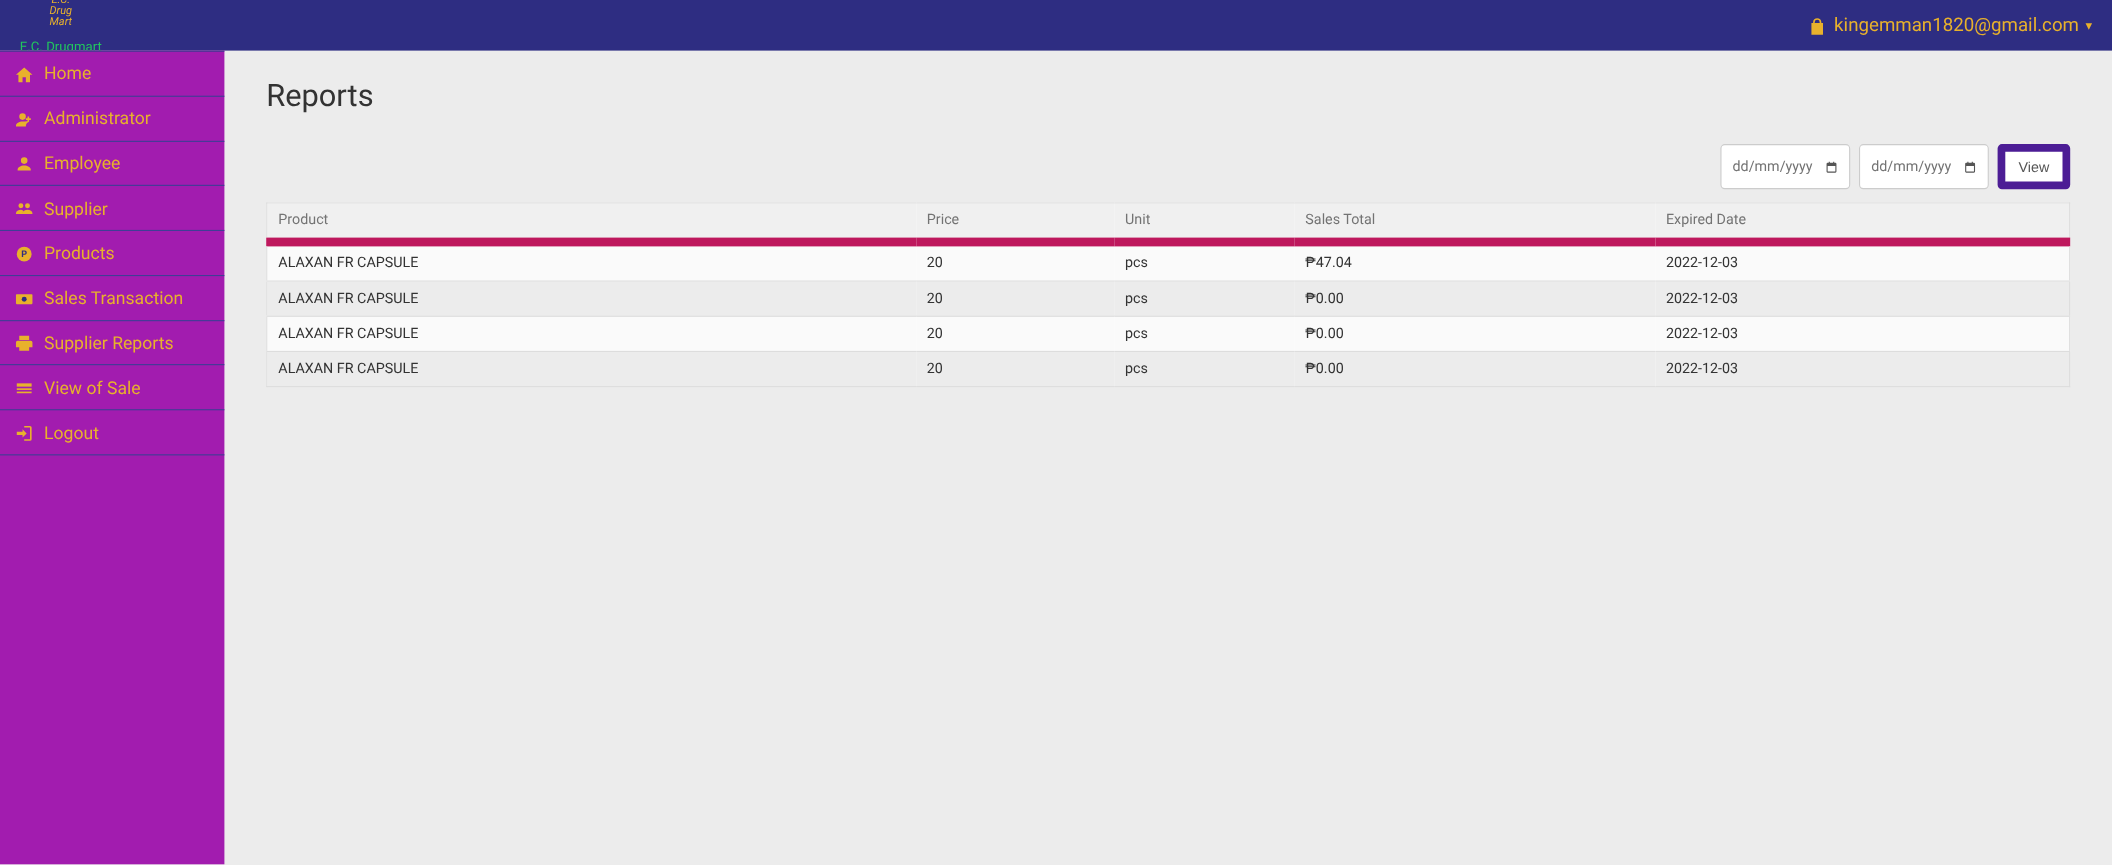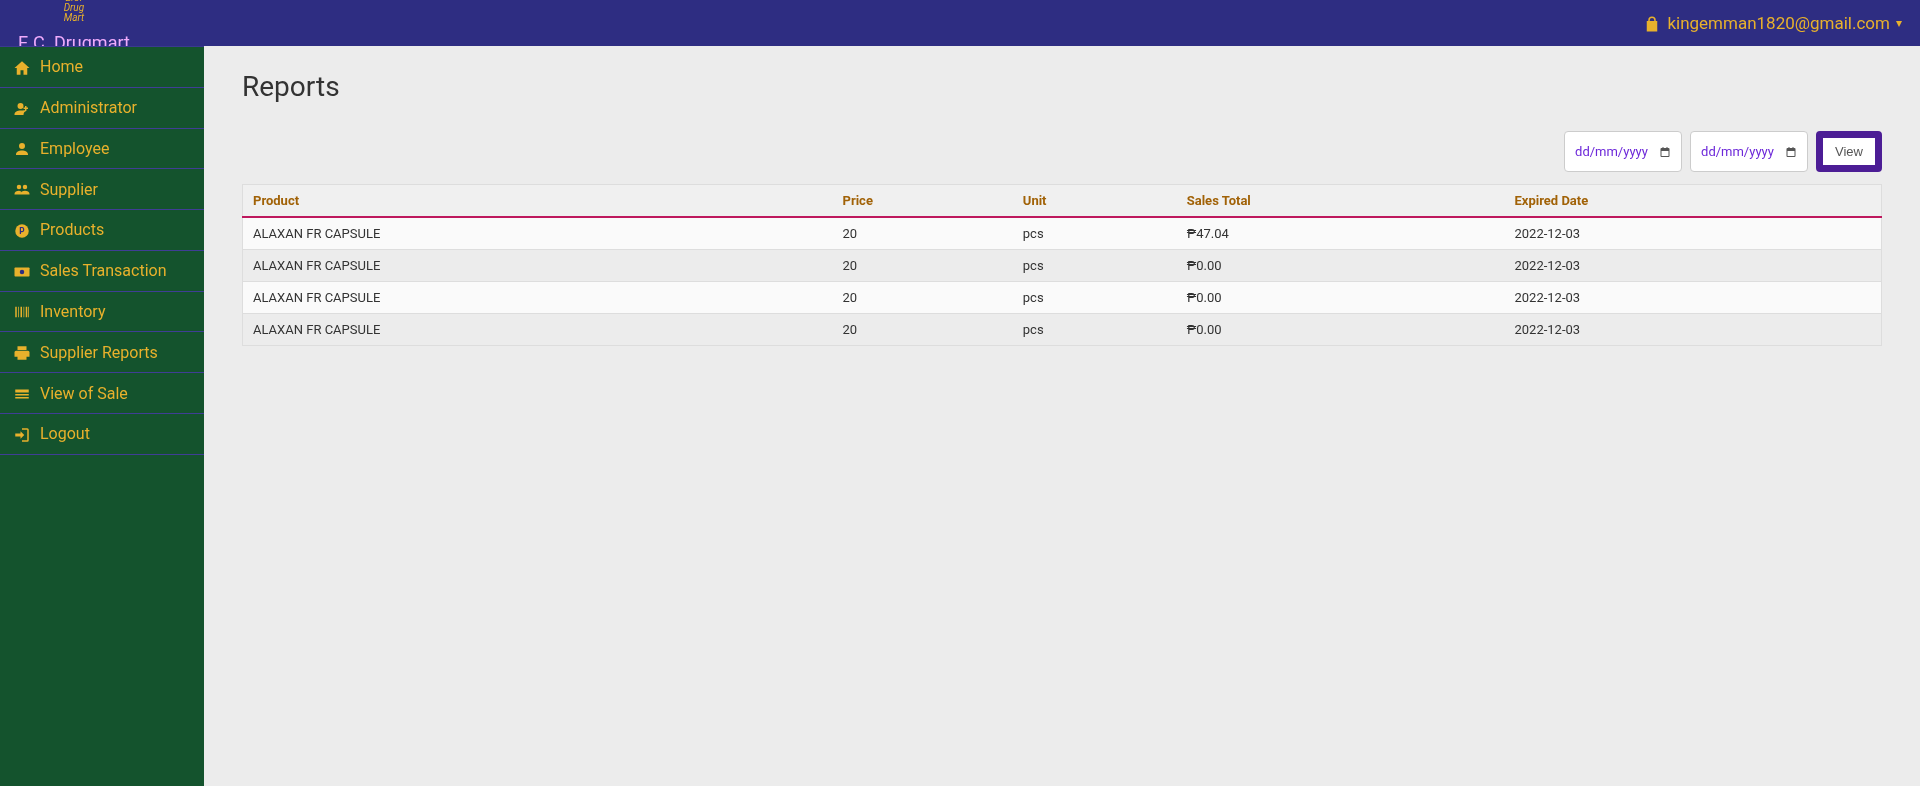--- a/index.html
+++ b/index.html
@@ -32,43 +32,43 @@
     align-items: center;
     justify-content: center;
     font-size: 10px;
     font-style: italic;
     color: #e8b12c;
     line-height: 1;
     text-align: center;
     border-radius: 3px;
   }
   .brand-title {
-    font-size: 18px;
-    color: #f0abfc;
+    font-size: 12px;
+    color: #22c55e;
     text-align: right;
   }
   .navbar-right {
     display: flex;
     align-items: center;
     gap: 6px;
     font-size: 17px;
     color: #e8b12c;
     cursor: pointer;
   }
   .navbar-right .caret {
     font-size: 12px;
   }
   
   .layout {
     display: flex;
     min-height: calc(100vh - 46px);
   }
   .sidebar {
     width: 204px;
-    background: #14532d;
+    background: #a21caf;
     flex-shrink: 0;
     border-top: 1px solid #3a398f;
   }
   .sidebar-item {
     display: flex;
     align-items: center;
     gap: 8px;
     padding: 10px 12px;
     color: #e8b12c;
     font-size: 16px;
@@ -96,21 +96,21 @@
     justify-content: flex-end;
     gap: 8px;
     margin-bottom: 12px;
   }
   .date-input {
     background: #fff;
     border: 1px solid #ccc;
     border-radius: 4px;
     padding: 6px 10px;
     font-size: 13px;
-    color: #6d28d9;
+    color: #737373;
     width: 118px;
     display: flex;
     align-items: center;
     justify-content: space-between;
     gap: 6px;
   }
   .date-input .cal {
     font-size: 12px;
     color: #555;
   }
@@ -131,24 +131,24 @@
     border: 1px solid #ddd;
     font-size: 13px;
   }
   .table th, .table td {
     text-align: left;
     padding: 8px 10px;
     border-top: 1px solid #ddd;
   }
   .table thead th {
     background: #f0f0f0;
-    font-weight: 700;
-    color: #a16207;
+    font-weight: 400;
+    color: #737373;
     border-top: none;
-    border-bottom: 2px solid #be185d;
+    border-bottom: 8px solid #be185d;
   }
   .table tbody tr:nth-child(even) td {
     background: #ececec;
   }
   .table tbody tr:nth-child(odd) td {
     background: #fafafa;
   }
   
   .col-product { width: 36%; }
   .col-price   { width: 11%; }
@@ -234,28 +234,20 @@
     <div class="sidebar-item">
       <span class="icon">
         <svg class="ic" viewBox="0 0 24 24">
             <rect x="2" y="6" width="20" height="12" rx="1"></rect>
             <circle cx="12" cy="12" r="3" fill="#2e2d82"></circle>
           </svg>
       </span>
       <span>Sales Transaction</span>
     </div>
 
-    <div class="sidebar-item">
-      <span class="icon">
-        <svg class="ic" viewBox="0 0 24 24">
-            <path d="M3 5h2v14H3zm4 0h1v14H7zm3 0h2v14h-2zm4 0h1v14h-1zm3 0h2v14h-2zm3 0h1v14h-1z"></path>
-          </svg>
-      </span>
-      <span>Inventory</span>
-    </div>
 
     <div class="sidebar-item">
       <span class="icon">
         <svg class="ic" viewBox="0 0 24 24">
             <path d="M6 3h12v5H6zM4 9h16a2 2 0 0 1 2 2v6h-4v4H6v-4H2v-6a2 2 0 0 1 2-2zm4 8h8v4H8z"></path>
           </svg>
       </span>
       <span>Supplier Reports</span>
     </div>
 

